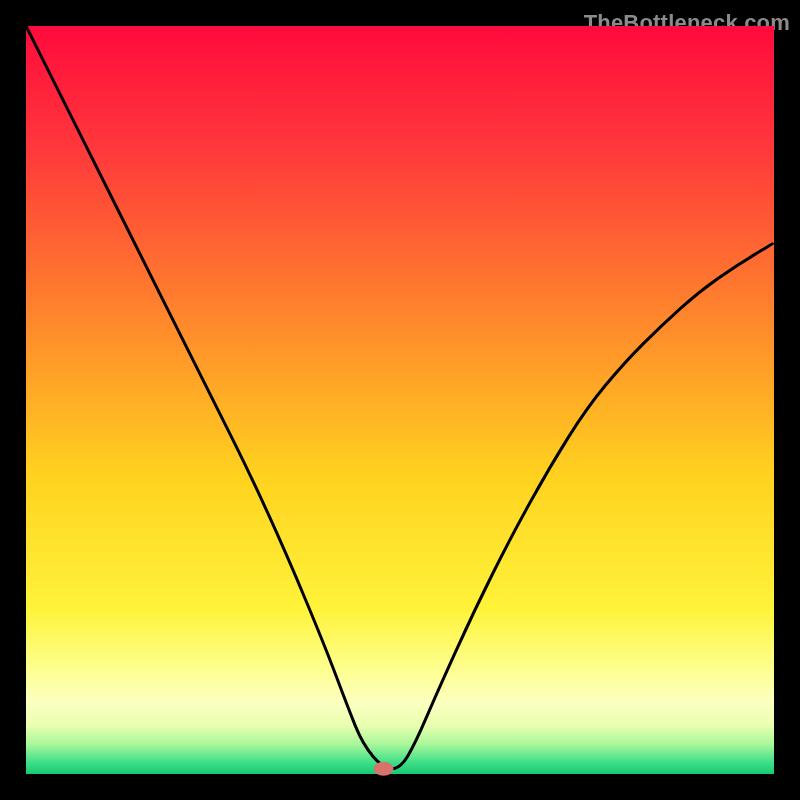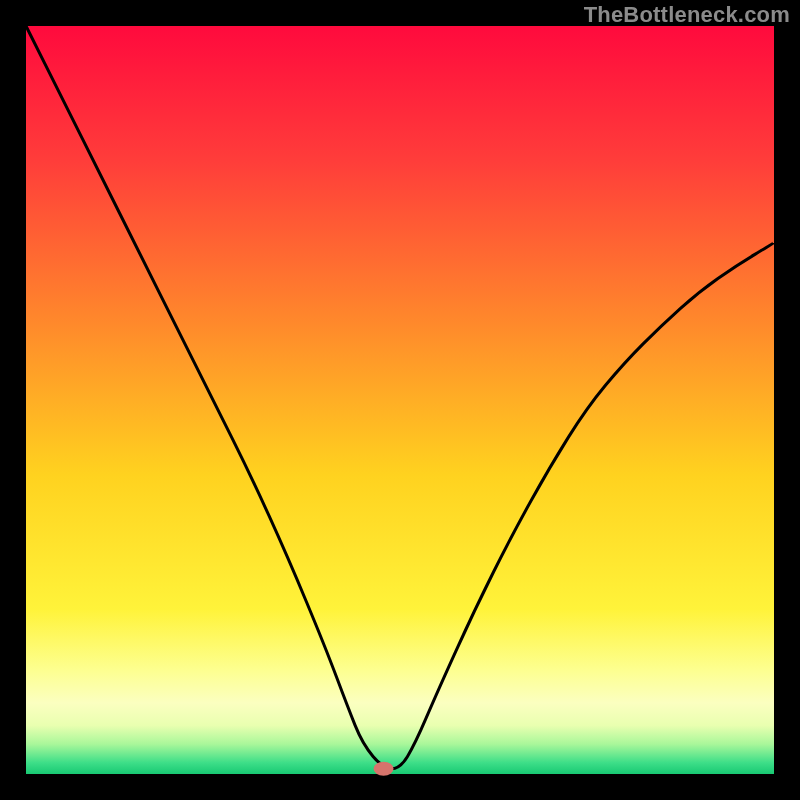--- a/index.html
+++ b/index.html
@@ -13,21 +13,21 @@
   .frame {
     position: absolute;
     left: 0;
     top: 0;
     width: 800px;
     height: 800px;
     background: #000;
   }
   .watermark {
     position: absolute;
-    top: 2px;
+    top: 10px;
     right: 10px;
     font-family: Arial, Helvetica, sans-serif;
     font-size: 22px;
     font-weight: 600;
     color: #8b8b8b;
     letter-spacing: 0.2px;
   }
   svg {
     position: absolute;
     left: 0;

